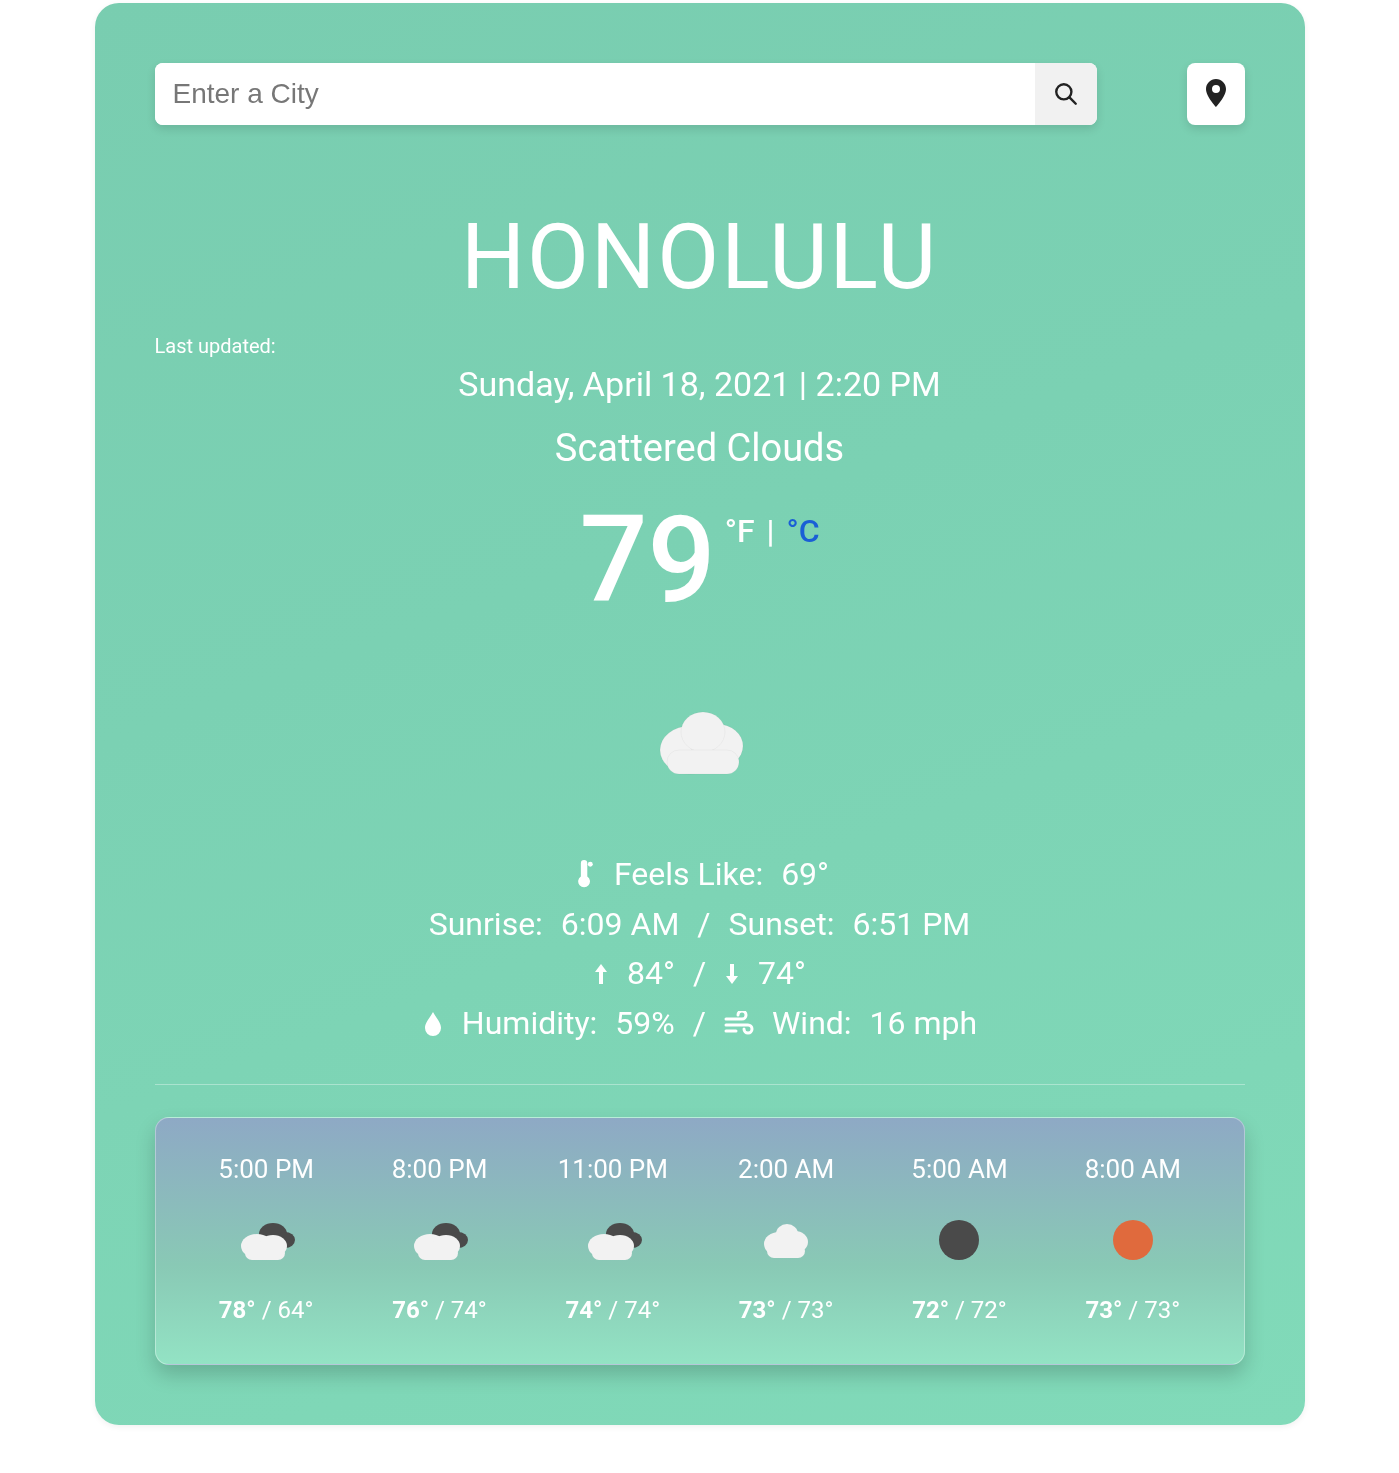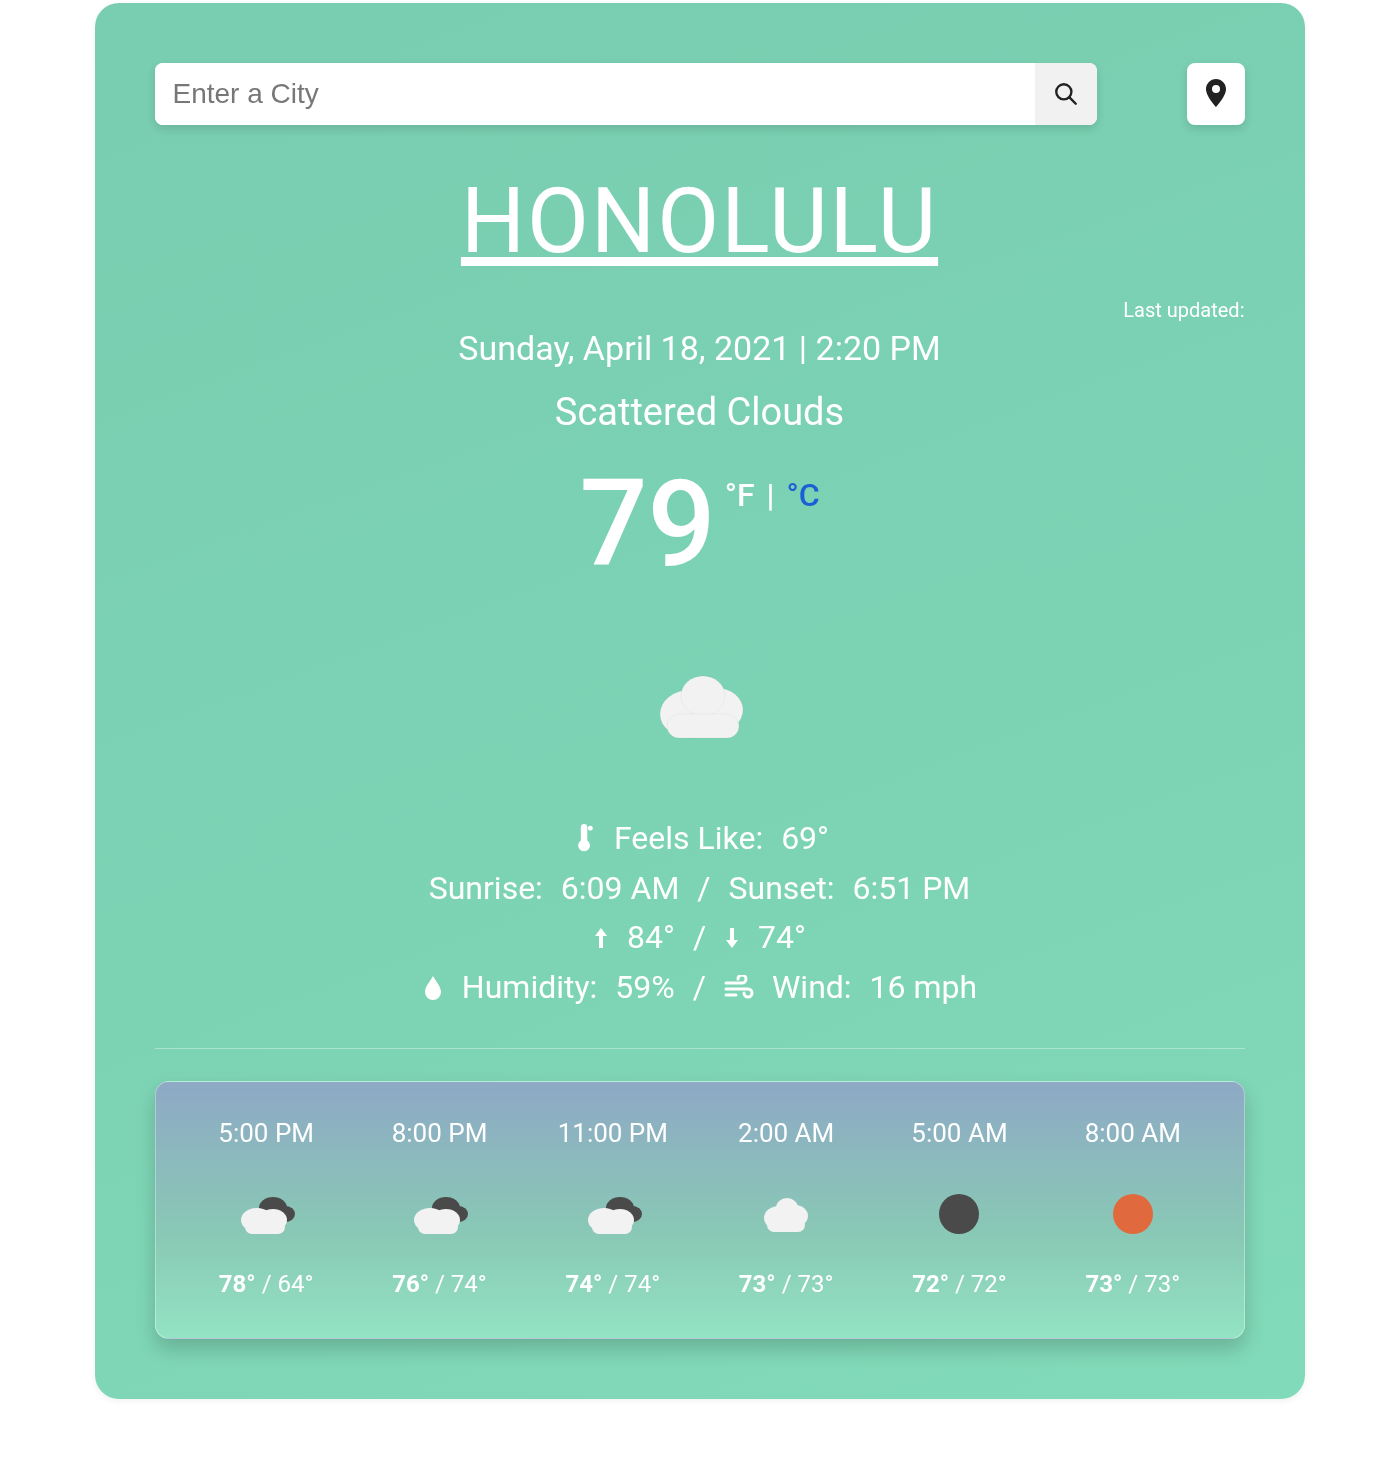--- a/index.html
+++ b/index.html
@@ -23,21 +23,21 @@
       border-radius: 24px;
       background: linear-gradient(160deg, #79cdb0 0%, #7bd1b3 40%, #81dab9 100%);
       padding: 60px;
       color: #fff;
       box-shadow: 0 2px 6px rgba(0,0,0,0.06);
     }
     .top-bar {
       display: flex;
       align-items: center;
       gap: 90px;
-      margin-bottom: 44px;
+      margin-bottom: 80px;
     }
     .search-wrap {
       flex: 1;
       display: flex;
       align-items: stretch;
       background: #fff;
       border-radius: 8px;
       height: 62px;
       box-shadow: 0 4px 10px rgba(0,0,0,0.12);
       overflow: hidden;
@@ -74,24 +74,23 @@
       align-items: center;
       justify-content: center;
       cursor: pointer;
     }
     .city-name {
       text-align: center;
       font-size: 90px;
       font-weight: 400;
       letter-spacing: 2px;
       margin-bottom: 24px;
-      text-decoration: underline;
     }
     .updated-label {
-      text-align: right;
+      text-align: left;
       font-size: 20px;
       font-weight: 400;
       margin-bottom: 6px;
     }
     .updated-time {
       text-align: center;
       font-size: 34px;
       font-weight: 400;
       margin-bottom: 22px;
     }
@@ -154,21 +153,21 @@
       justify-content: space-around;
       box-shadow: 0 10px 20px rgba(0,0,0,0.18);
     }
     .fc-item {
       text-align: center;
       flex: 1;
     }
     .fc-time {
       font-size: 26px;
       font-weight: 400;
-      margin-bottom: 38px;
+      margin-bottom: 28px;
     }
     .fc-icon {
       height: 56px;
       display: flex;
       justify-content: center;
       align-items: center;
       margin-bottom: 28px;
     }
     .fc-temps {
       font-size: 24px;

